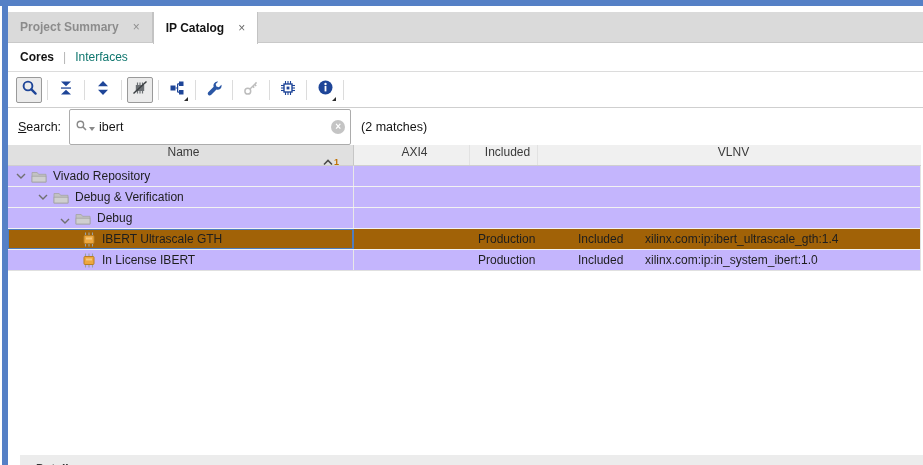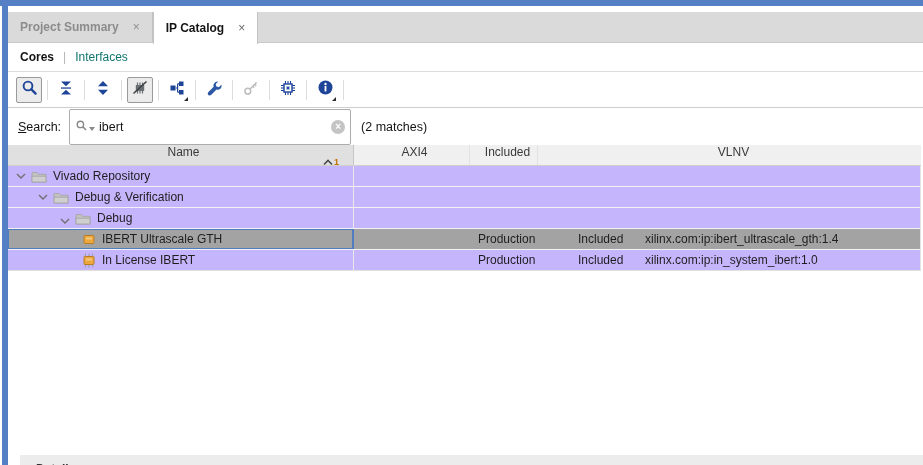--- a/index.html
+++ b/index.html
@@ -57,21 +57,21 @@
 
   .rows { width:913px; border-right:1px solid #E3E3E3; }
   .row { display:flex; height:21px; align-items:stretch; border-bottom:1px solid #F2F2F2; background:#c4b5fd; }
   .row:last-child { border-bottom:1px solid #E0E0E0; }
   .cell { display:flex; align-items:center; }
   .cell-name { width:346px; border-right:1px solid #E8E8E8; overflow:hidden; white-space:nowrap; }
   .cell-axi4 { width:116px; }
   .cell-status { width:100px; padding-left:8px; }
   .cell-license { width:68px; padding-left:8px; }
   .cell-vlnv { flex:1; padding-left:7px; overflow:hidden; white-space:nowrap; }
-  .row.selected { background:#a3a3a3; }
+  .row.selected { background:#a16207; }
   .row.selected .cell-name { box-shadow: inset 0 0 0 1px #4F7DBE; border-right-color:#4F7DBE; }
 
   .twig { display:flex; align-items:center; }
   .chev { display:flex; margin-right:5px; }
   .ficon { margin-right:6px; display:flex; }
   .ipicon { margin-right:6px; display:flex; }
   .lvl0 { margin-left:8px; }  .lvl1 { margin-left:30px; }
   .lvl2 { margin-left:52px;align-items:flex-end; } .lvl3 { margin-left:74px; }
 
   

